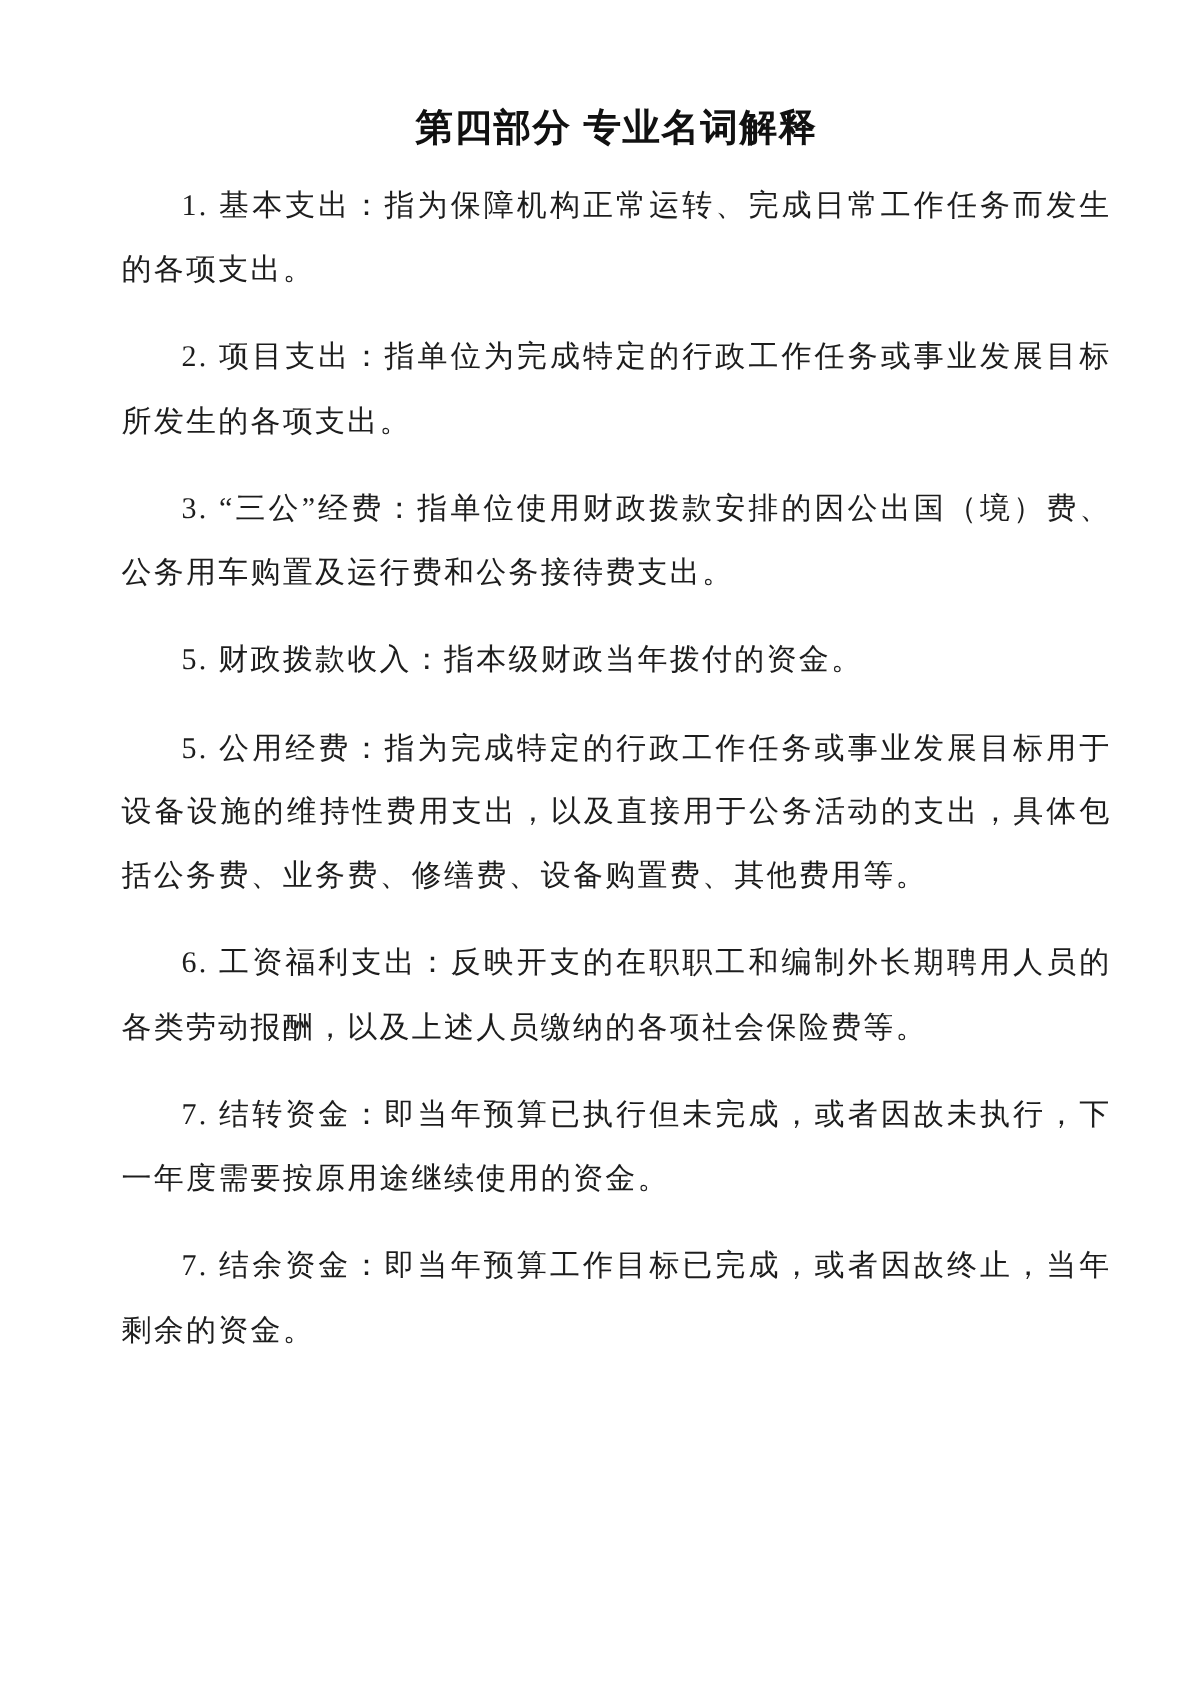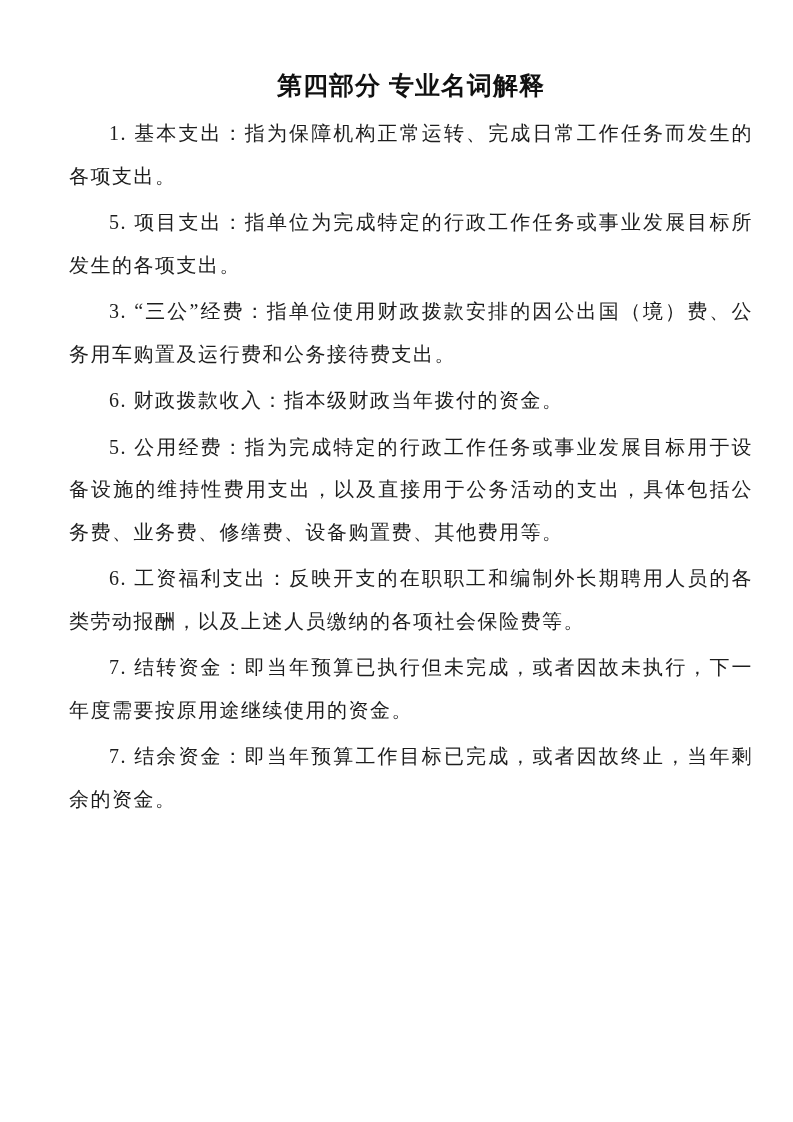--- a/index.html
+++ b/index.html
@@ -27,31 +27,31 @@
     text-align: center;
     color: #111111;
     margin: 0 0 12px 0;
   }
   .para {
     font-size: 20px;
     line-height: 42.5px;
     letter-spacing: 1.5px;
     text-align: justify;
     text-indent: 2em;
-    margin: 4px;
+    margin: 16px;
     word-break: break-all;
   }
 </style>
 </head>
 <body>
 
 <div class="page">
   <h1 class="doc-title">第四部分 专业名词解释</h1>
 
   <p class="para">1. 基本支出：指为保障机构正常运转、完成日常工作任务而发生的各项支出。</p>
-  <p class="para">5. 项目支出：指单位为完成特定的行政工作任务或事业发展目标所发生的各项支出。</p>
+  <p class="para">2. 项目支出：指单位为完成特定的行政工作任务或事业发展目标所发生的各项支出。</p>
   <p class="para">3. “三公”经费：指单位使用财政拨款安排的因公出国（境）费、公务用车购置及运行费和公务接待费支出。</p>
-  <p class="para">6. 财政拨款收入：指本级财政当年拨付的资金。</p>
+  <p class="para">5. 财政拨款收入：指本级财政当年拨付的资金。</p>
   <p class="para">5. 公用经费：指为完成特定的行政工作任务或事业发展目标用于设备设施的维持性费用支出，以及直接用于公务活动的支出，具体包括公务费、业务费、修缮费、设备购置费、其他费用等。</p>
   <p class="para">6. 工资福利支出：反映开支的在职职工和编制外长期聘用人员的各类劳动报酬，以及上述人员缴纳的各项社会保险费等。</p>
   <p class="para">7. 结转资金：即当年预算已执行但未完成，或者因故未执行，下一年度需要按原用途继续使用的资金。</p>
   <p class="para">7. 结余资金：即当年预算工作目标已完成，或者因故终止，当年剩余的资金。</p>
 </div>
 
 </body></html>

